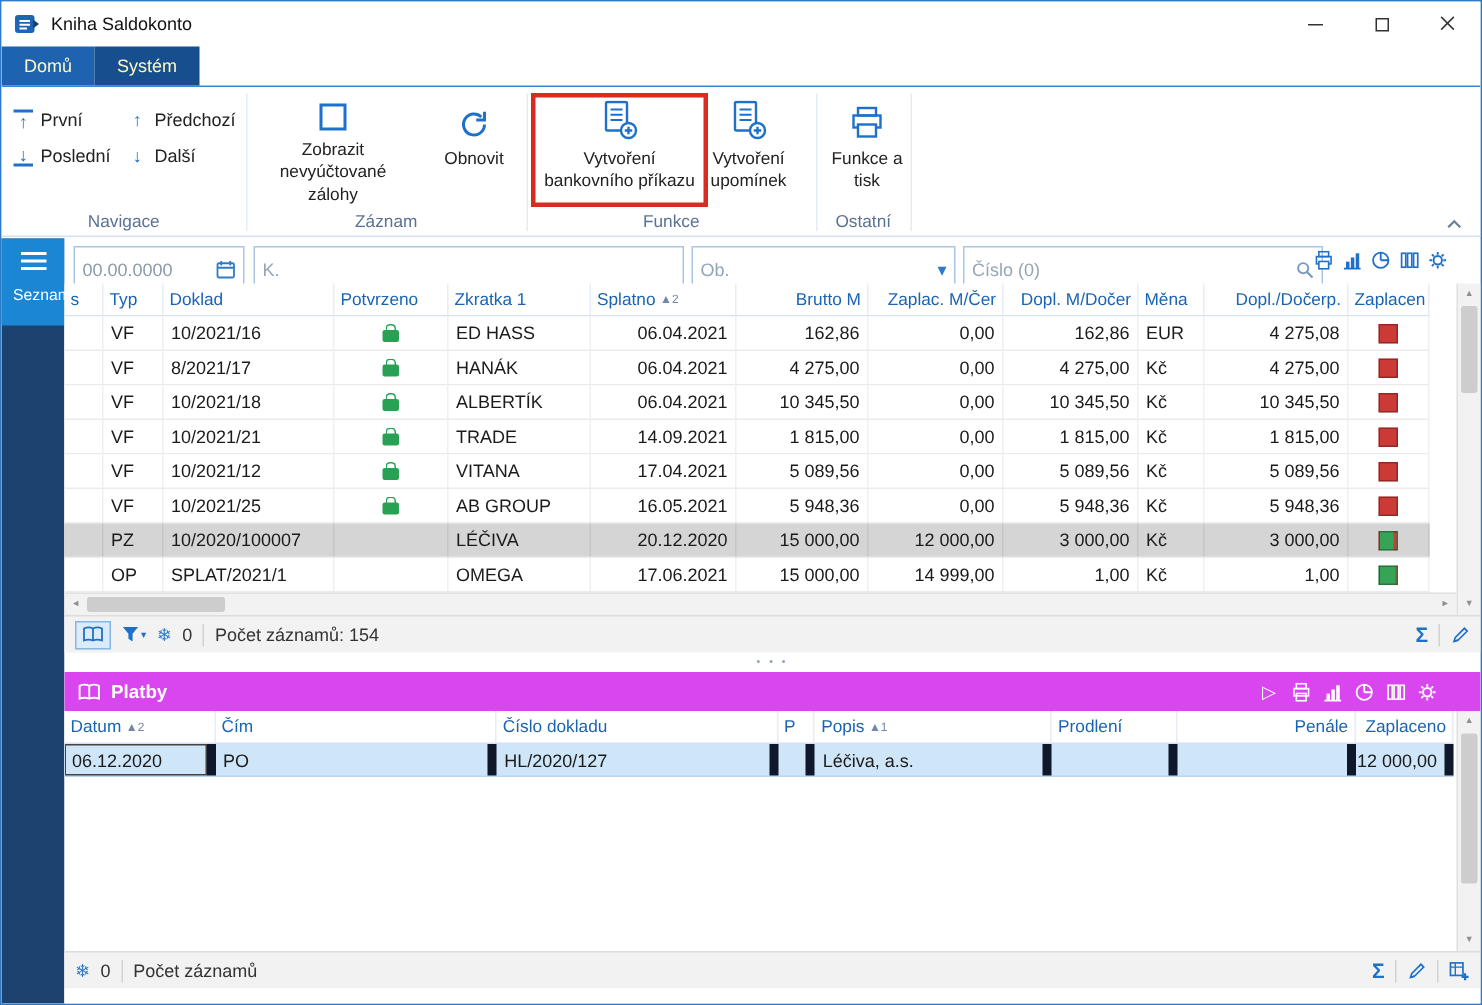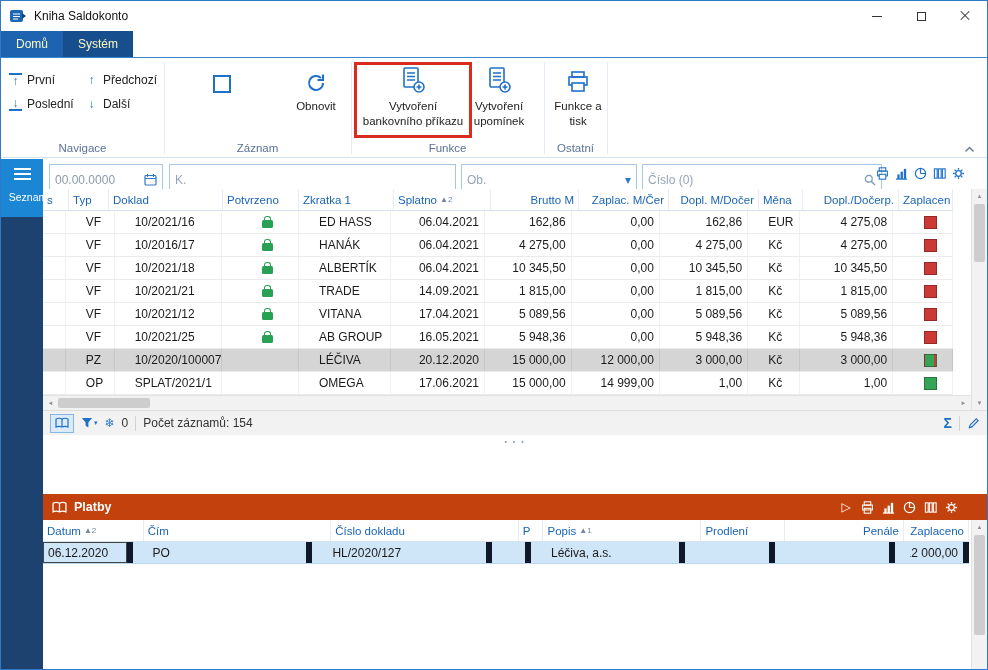--- a/index.html
+++ b/index.html
@@ -62,21 +62,21 @@
   .menu-lines { width:13px; }
   .menu-lines i { display:block; height:2px; background:currentColor; margin:2px 0; }
 
   
   .gridwrap { position:relative; height:221px; flex:none; }
   .ghead { display:flex; height:22px; width:910px; border-bottom:1px solid #d8e2ee; background:#fff; }
   .hc { display:flex; align-items:center; padding:0 4px; border-right:1px solid #e6edf5; color:#1a64b4; font-size:11.5px; white-space:nowrap; overflow:hidden; }
   .sortb { color:#7187a8; font-size:8px; margin-left:3px; flex:none; }
   .sortb i { font-style:normal; font-size:8px; }
   .gbody { width:910px; height:184px; }
-  .grow { display:flex; height:23px; border-bottom:1px solid #ebebeb; background:#fff;gap:15px; }
+  .grow { display:flex; height:23px; border-bottom:1px solid #ebebeb; background:#fff; }
   .grow.sel { background:#d5d5d5; }
   .gc { display:flex; align-items:center; padding:0 5px; border-right:1px solid #f0f0f0; white-space:nowrap; overflow:hidden; font-size:12px; color:#1b1b1b; }
   .grow.sel .gc { border-right-color:#c6c6c6; }
   .a-l { justify-content:flex-start; } .a-r { justify-content:flex-end; } .a-c { justify-content:center; }
   .c0{width:26px}.c1{width:40px}.c2{width:114px}.c3{width:76px}.c4{width:95px}.c5{width:97px}
   .c6{width:88px}.c7{width:90px}.c8{width:90px}.c9{width:44px}.c10{width:96px}.c11{width:54px}
   .lock { position:relative; width:11px; height:8px; background:#28a155; border-radius:1.5px; display:inline-block; margin-top:4px; }
   .lock::before { content:""; position:absolute; left:2px; top:-4px; width:5px; height:5px; border:1.5px solid #28a155; border-bottom:none; border-radius:3px 3px 0 0; }
   .paidbox { width:13px; height:13px; display:inline-block; border:1px solid rgba(0,0,0,.28); }
 
@@ -102,21 +102,21 @@
   .snow { color:#2f7ac6; font-size:12px; }
   .cnt { font-size:12px; color:#333; }
   .sb-sep { width:1px; height:15px; background:#d2d2d2; }
   .sb-right { margin-left:auto; display:flex; align-items:center; gap:7px; color:#1f70c8; }
   .sigma { font-size:14px; font-weight:bold; color:#1f70c8; }
 
   
   .splitter { height:13px; display:flex; align-items:center; justify-content:center; color:#8aa0b8; font-size:7px; letter-spacing:2px; flex:none; }
 
   
-  .platbybar { height:26px; background:#c2410c; color:#fff; display:flex; align-items:center; gap:7px; padding:0 9px; flex:none;margin-top:46px; }
+  .platbybar { height:26px; background:#d946ef; color:#fff; display:flex; align-items:center; gap:7px; padding:0 9px; flex:none; }
   .platbybar .ptitle { font-weight:bold; font-size:12.5px; }
   .pb-right { margin-left:auto; display:flex; align-items:center; gap:7px; color:#fff; }
   .gridwrap2 { position:relative; height:160px; flex:none; }
   .phead { width:926px; }
   .pbody { width:926px; }
   .prow { height:22px; background:#cfe5f8; border-bottom:1px solid #bcd6ee; }
   .prow .gc { border-right:6px solid #0f172a; }
   .gc.focus { box-shadow:inset 0 0 0 1px #444; }
   .p0{width:102px}.p1{width:190px}.p2{width:190px}.p3{width:25px}.p4{width:160px}.p5{width:85px}.p6{width:120px}.p7{width:66px}
   .bottompad { flex:1; background:#fff; }
@@ -174,20 +174,21 @@
     </button>
 
     <div class="vsep" style="left:163px;"></div>
 
     <button class="bigbtn" style="left:168px; width:106px;">
       <span class="bicon">
         <svg width="20" height="20" viewBox="0 0 20 20">
             <rect x="2" y="2" width="16" height="16" fill="none" stroke="#1f70c8" stroke-width="2"></rect>
           </svg>
       </span>
+      <span class="lbl">Zobrazit nevyúčtované zálohy</span>
     </button>
     <button class="bigbtn" style="left:284px; width:62px;">
       <span class="bicon">
         <svg width="22" height="22" viewBox="0 0 22 22">
           <path d="M18 11a7 7 0 1 1-2.1-5" fill="none" stroke="#1f70c8" stroke-width="2"></path>
           <path d="M18 2.5 v5.5 h-5.5" fill="none" stroke="#1f70c8" stroke-width="2"></path>
         </svg>
       </span>
       <span class="lbl">Obnovit</span>
     </button>
@@ -387,21 +388,21 @@
               <div class="gc c8 a-r">162,86</div>
               <div class="gc c9 a-l">EUR</div>
               <div class="gc c10 a-r">4 275,08</div>
               <div class="gc c11 a-c">
                 <span class="paidbox" style="background: rgb(203, 58, 55);"></span>
               </div>
             </div>
             <div class="grow">
               <div class="gc c0 a-l"></div>
               <div class="gc c1 a-l">VF</div>
-              <div class="gc c2 a-l">10/2016/17</div>
+              <div class="gc c2 a-l">8/2021/17</div>
               <div class="gc c3 a-c">
                 <span class="lock"></span>
               </div>
               <div class="gc c4 a-l">HANÁK</div>
               <div class="gc c5 a-r">06.04.2021</div>
               <div class="gc c6 a-r">4 275,00</div>
               <div class="gc c7 a-r">0,00</div>
               <div class="gc c8 a-r">4 275,00</div>
               <div class="gc c9 a-l">Kč</div>
               <div class="gc c10 a-r">4 275,00</div>

